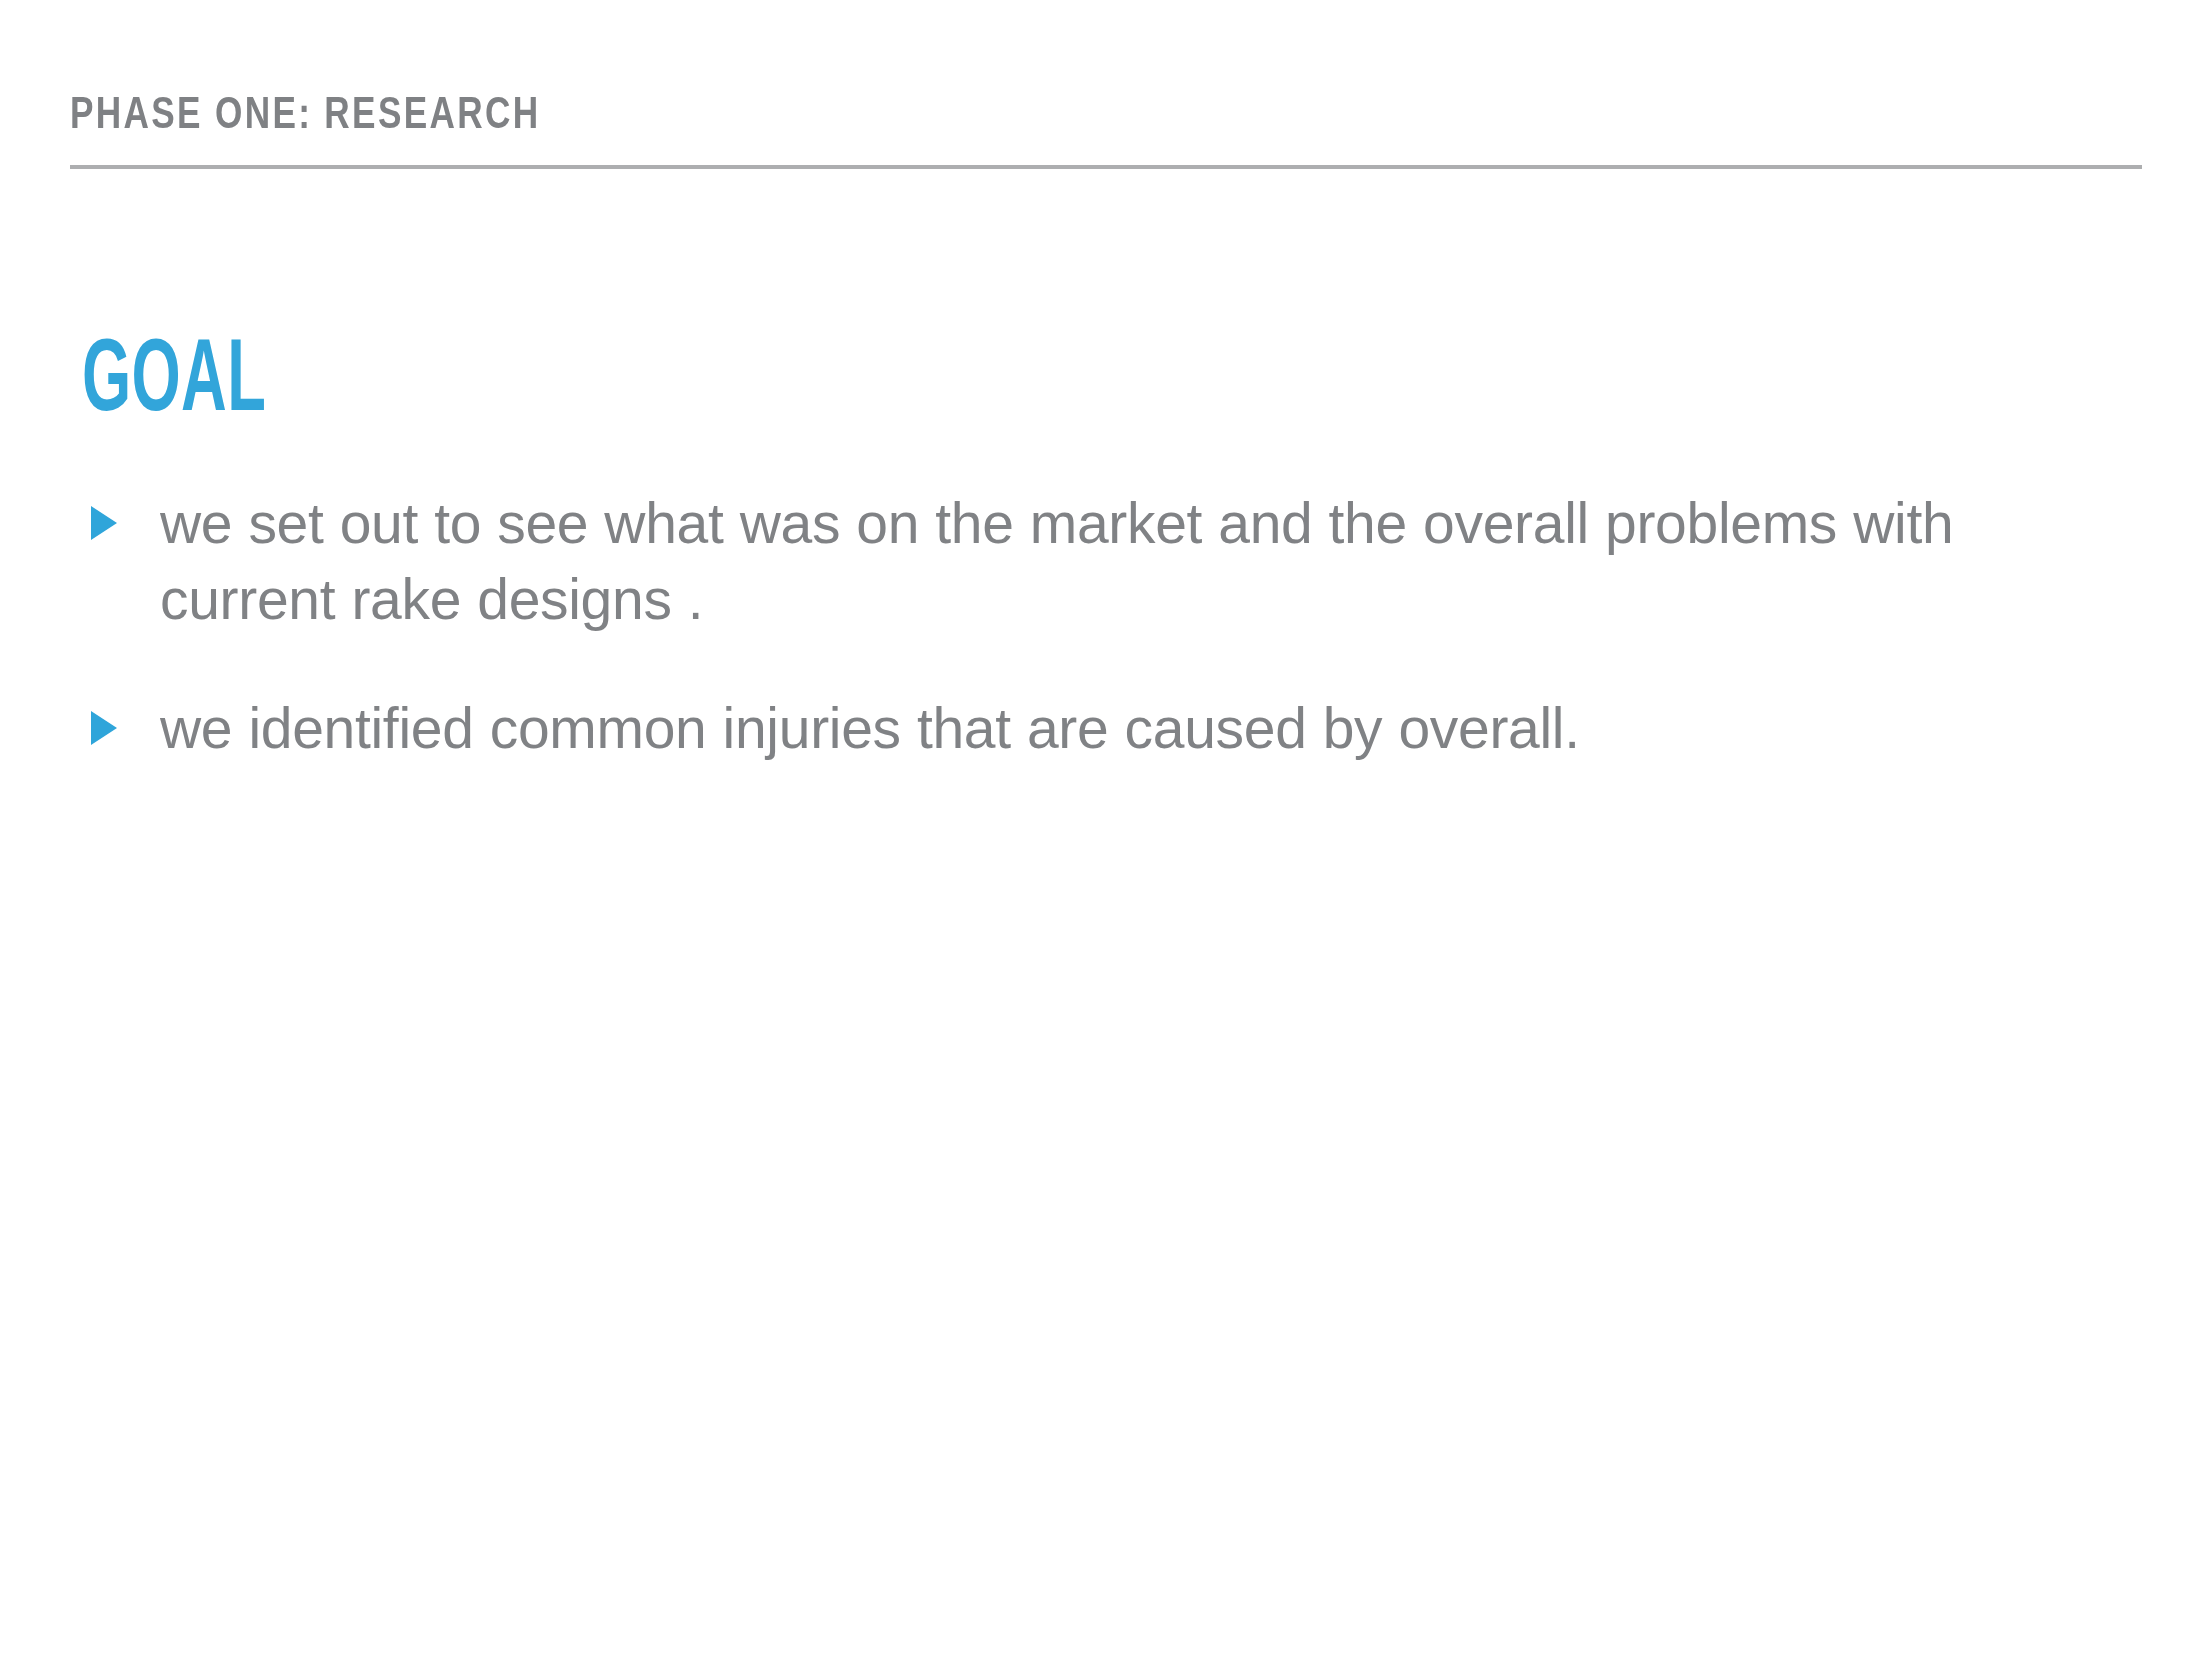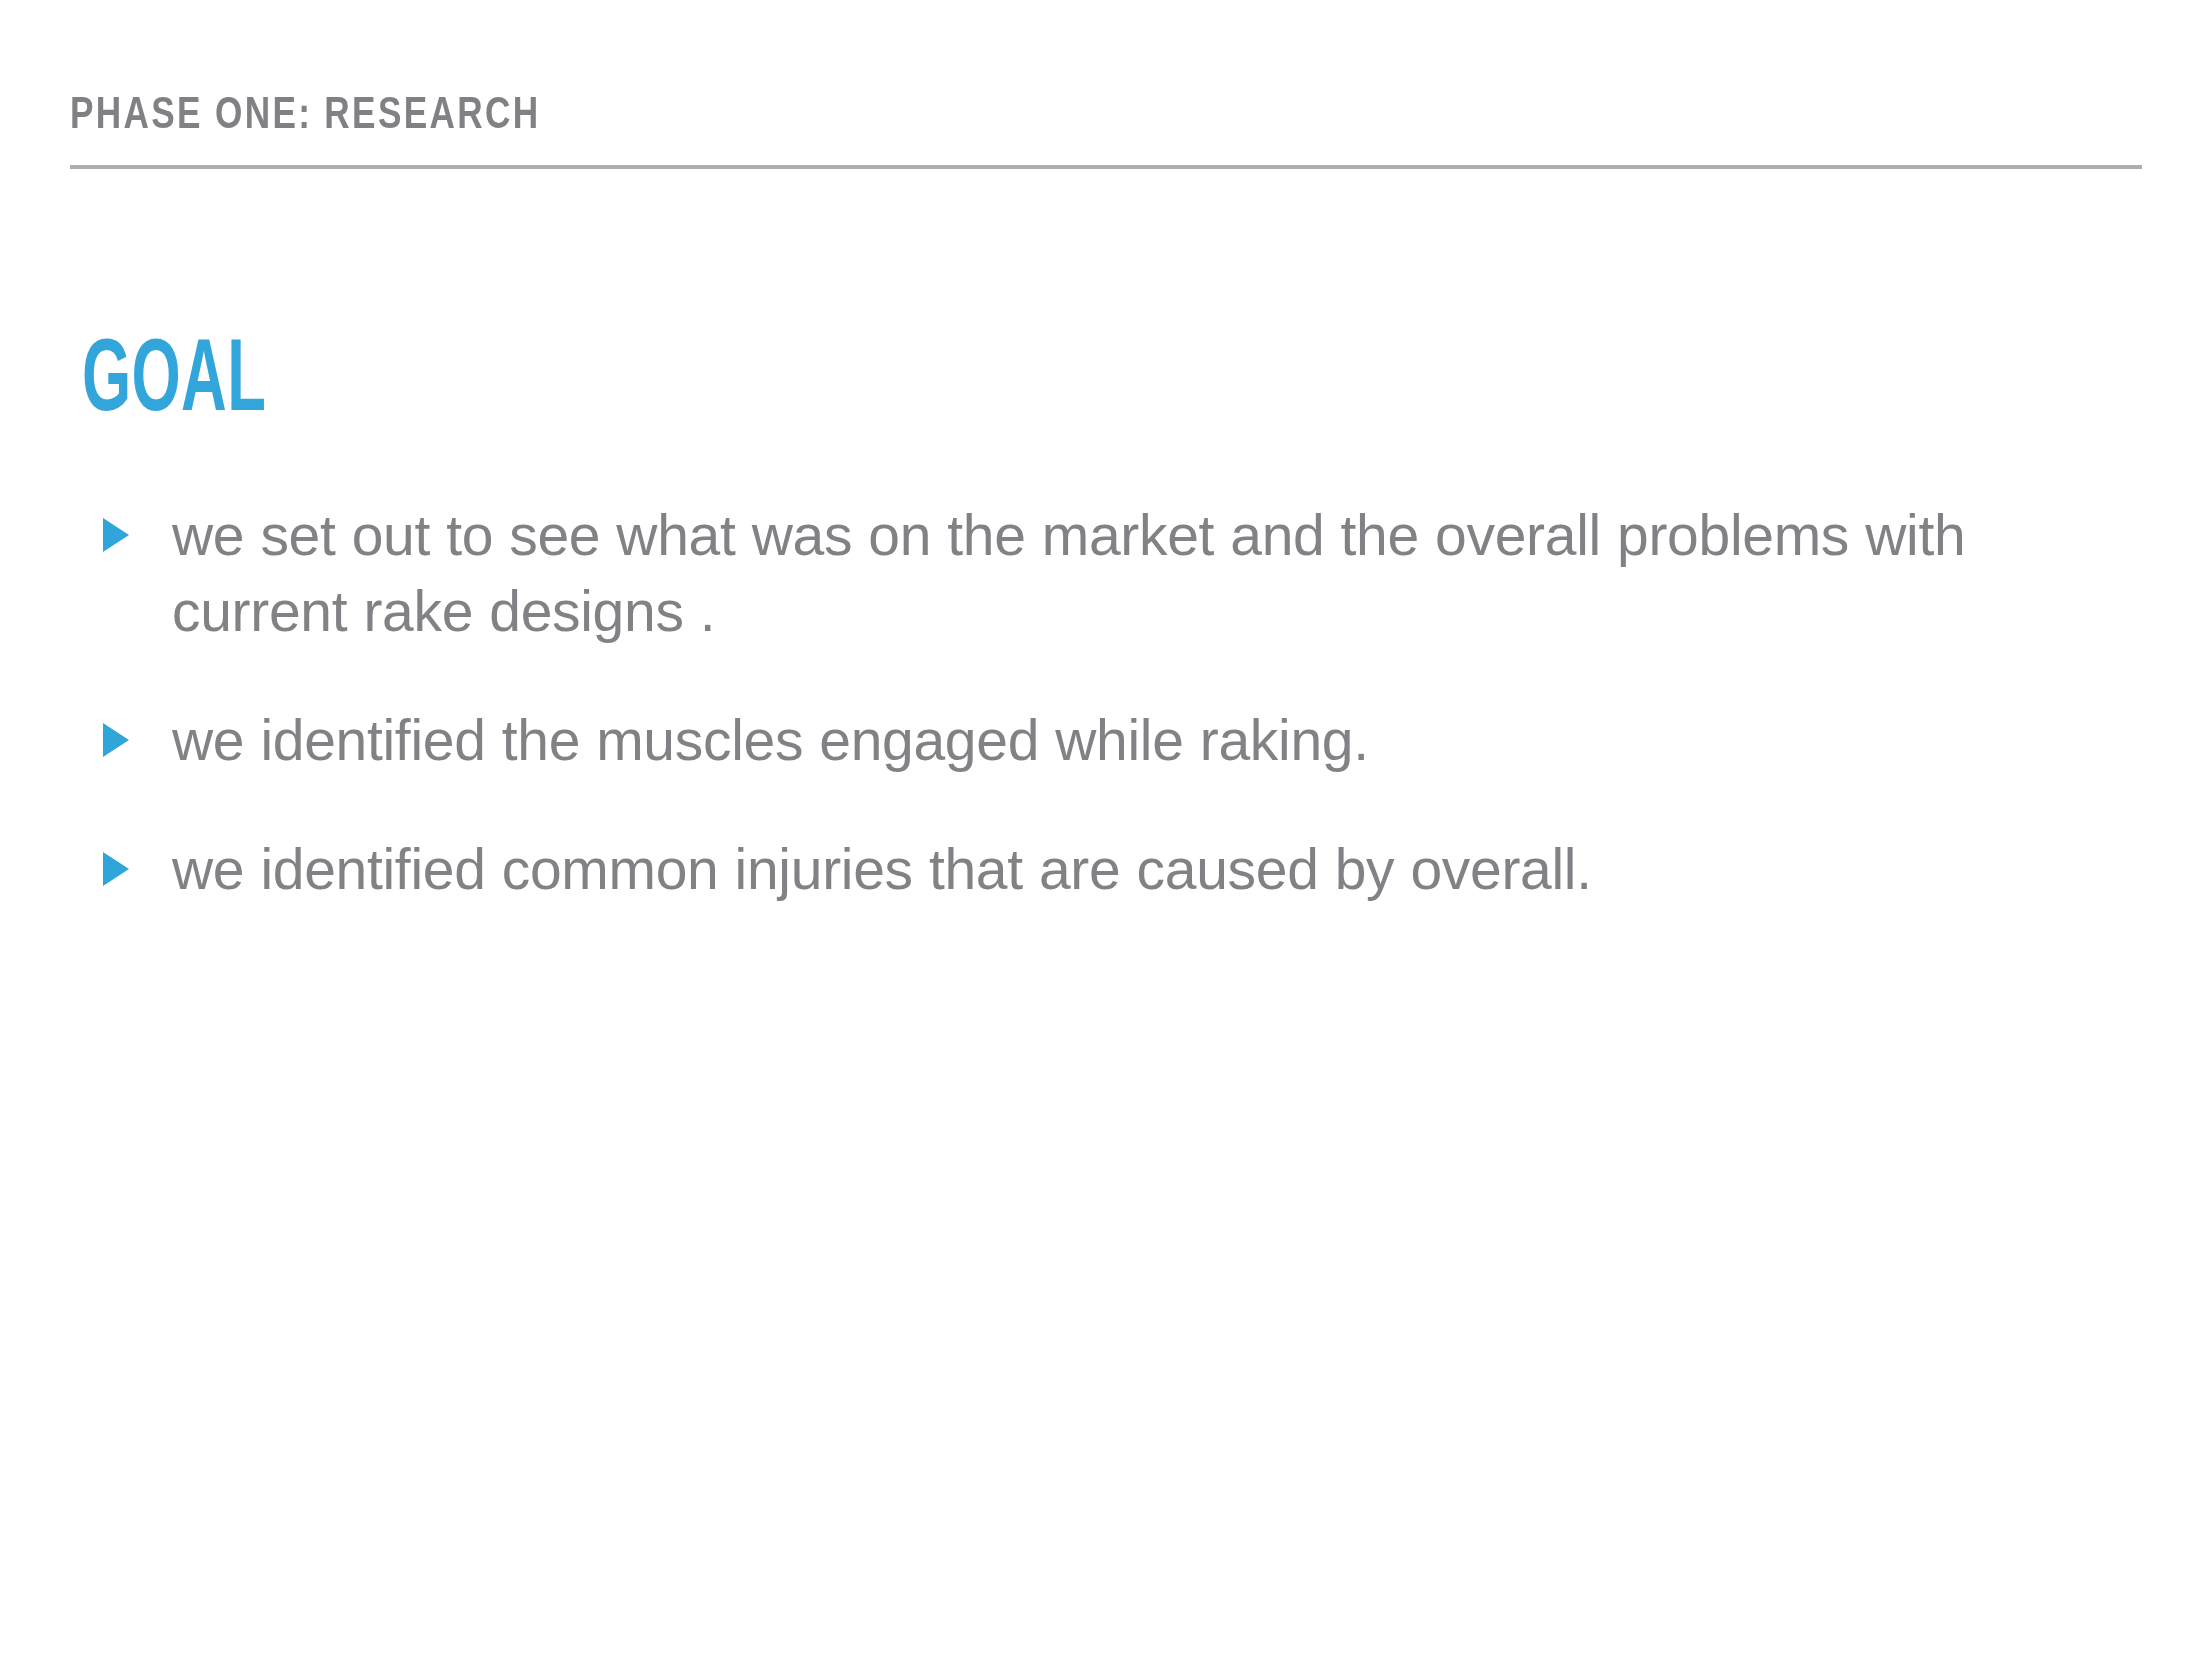--- a/index.html
+++ b/index.html
@@ -72,21 +72,21 @@
     white-space: nowrap;
   }
 
   
   .bullet-list {
     position: absolute;
     left: 86px;
     top: 485px;
     width: 2044px;
     list-style: none;
-    margin: 12px;
+    margin: 0;
     padding: 0;
   }
 
   .bullet-item {
     position: relative;
     display: block;
     padding-left: 74px;
     margin-bottom: 53px;
   }
 
@@ -129,24 +129,20 @@
 
   <h1 class="slide-title">GOAL</h1>
 
   <ul class="bullet-list">
 
     <li class="bullet-item">
       <span class="bullet-marker"></span>
       <span class="bullet-text">we set out to see what was on the market and the overall problems with current rake designs .</span>
     </li>
 
-    <li class="bullet-item">
-      <span class="bullet-marker"></span>
-      <span class="bullet-text">we identified the muscles engaged while raking.</span>
-    </li>
 
     <li class="bullet-item">
       <span class="bullet-marker"></span>
       <span class="bullet-text">we identified common injuries that are caused by overall.</span>
     </li>
 
   </ul>
 
 </div>
 

